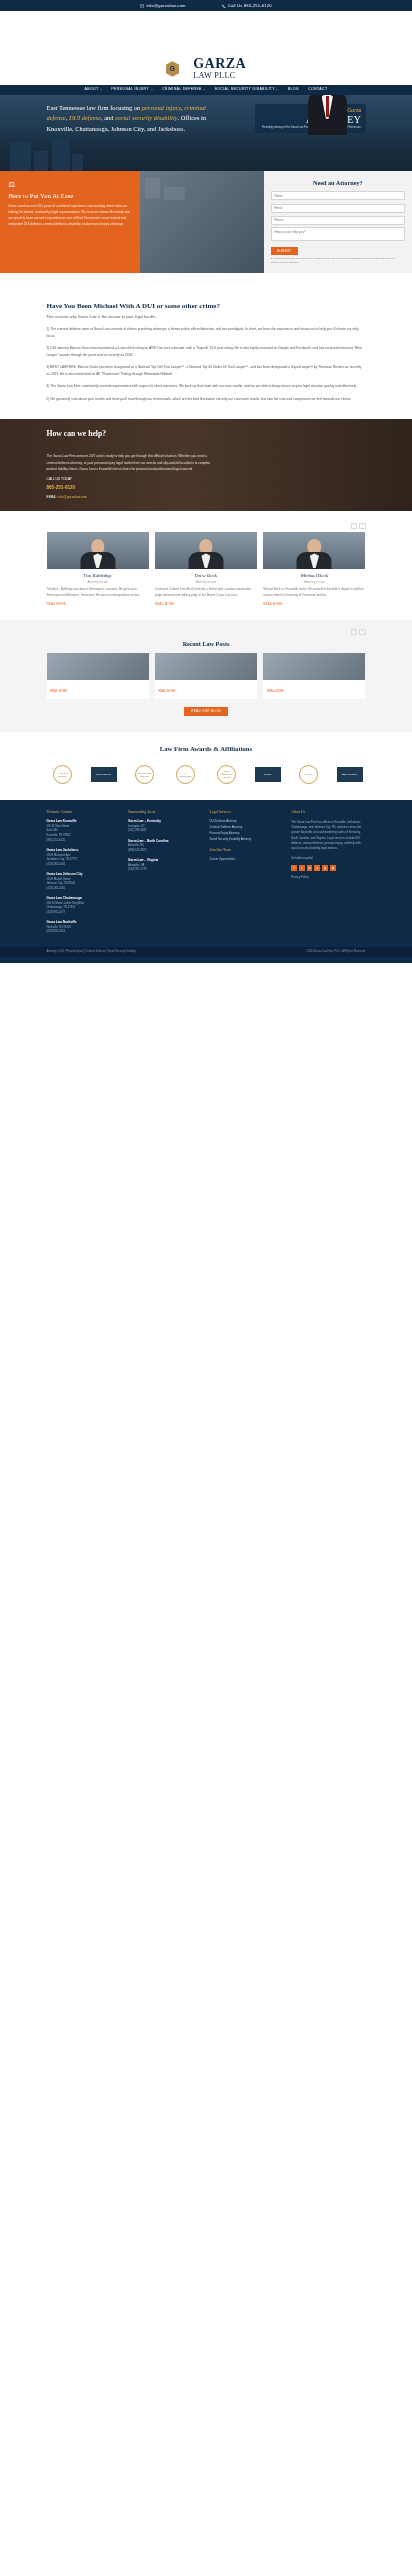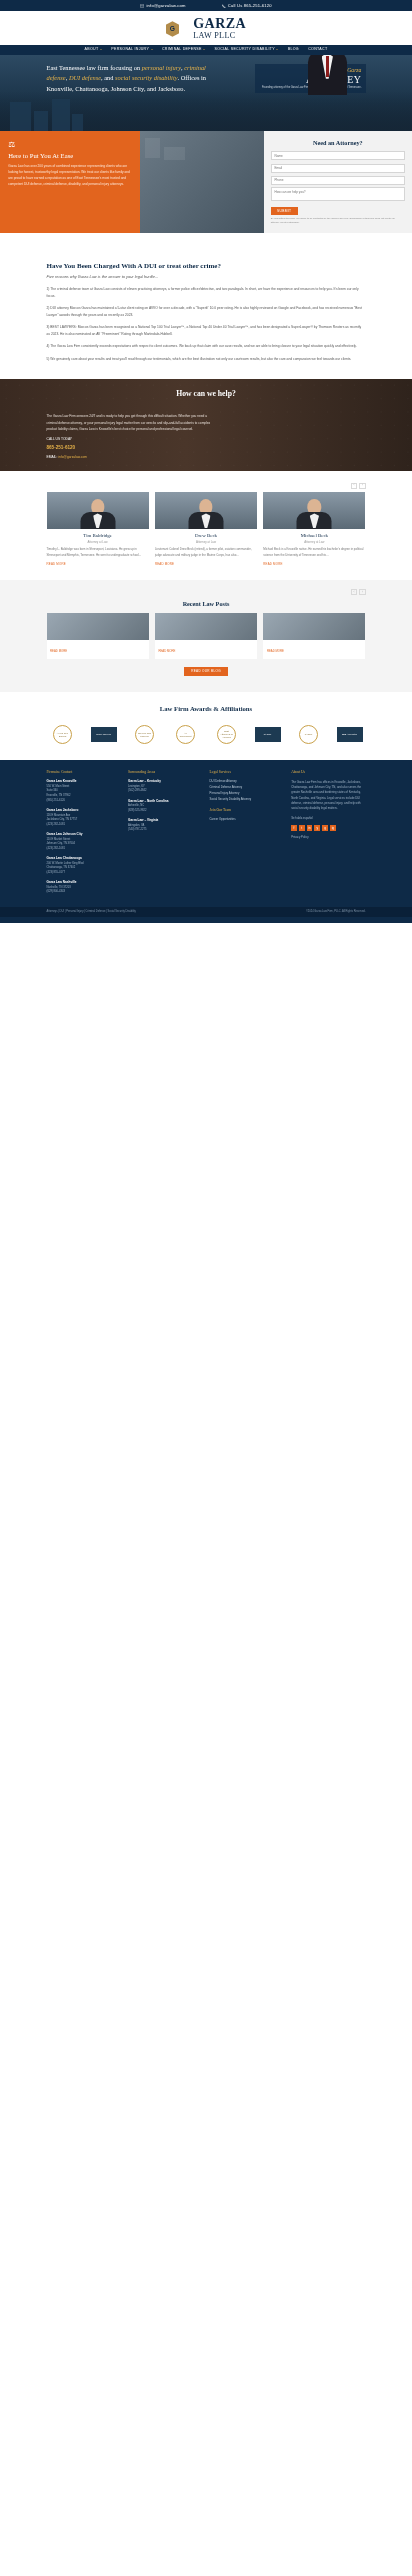--- a/index.html
+++ b/index.html
@@ -27,21 +27,21 @@
   }
   .topbar .tb-item { display: flex; align-items: center; gap: 2.1px; }
   .topbar svg { width: 4.1px; height: 4.1px; fill: #fff; }
 
   
   .header {
     background: #ffffff;
     padding: 6.2px 0 4.1px;
     text-align: center;
   }
-  .logo-wrap { display: inline-flex; align-items: center; gap: 14px; }
+  .logo-wrap { display: inline-flex; align-items: center; gap: 14px; margin-top: 40px; }
   .logo-mark {
     width: 13.4px; height: 15.5px;
     background: #b28c4b;
     clip-path: polygon(50% 0%, 100% 22%, 100% 78%, 50% 100%, 0% 78%, 0% 22%);
     display: flex; align-items: center; justify-content: center;
     color: #0e2a47; font-weight: bold; font-size: 6.7px;
   }
   .logo-text { text-align: left; }
   .logo-garza {
     font-family: "Liberation Serif", serif;
@@ -163,21 +163,21 @@
   .help {
     position: relative;
     background: linear-gradient(90deg,#3a2a21 0%,#4a362a 45%,#2f231c 100%);
     color: #fff; padding: 9.3px 0 11.3px;
     overflow: hidden;
   }
   .tufting { position: absolute; inset: 0; opacity: .28;
     background-image: radial-gradient(circle at 6.2px 6.2px, rgba(255,255,255,.14) 0.5px, transparent 1px);
     background-size: 13.4px 13.4px; }
   .help-inner { position: relative; width: 319px; margin: 0 auto; }
-  .help h2 { font-family: "Liberation Serif", serif; font-size: 7.7px; margin-bottom: 14px; text-align: center; }
+  .help h2 { font-family: "Liberation Serif", serif; font-size: 7.7px; margin-bottom: 14px; }
   .help p { font-size: 3.2px; line-height: 2; color: #e6ddd6; width: 170px; margin-bottom: 4.1px; }
   .help .calltxt { font-size: 3.3px; margin-bottom: 1.5px; }
   .help .phone { color: #e8b44a; font-size: 4.6px; font-weight: bold; }
   .help .email-line { font-size: 3.3px; margin-top: 3.1px; }
   .help .email-line a { color: #e8b44a; }
 
   
   .attorneys { padding: 11.3px 0 13.4px; text-align: center; }
   .attorneys h2 { font-family: "Liberation Serif", serif; font-size: 7.2px; color: #0e2a47; margin-bottom: 7.2px; }
   .att-grid { width: 319px; margin: 0 auto; display: flex; gap: 6.2px; }
@@ -338,21 +338,21 @@
     <input placeholder="Phone" style="">
     <textarea placeholder="How can we help you?" style=""></textarea>
     <button class="submit">SUBMIT</button>
     <div class="disclaimer">By submitting this form you agree to be contacted by the Garza Law Firm. Submission of this form does not create an attorney-client relationship.</div>
   </div>
 </section>
 
 <div class="spacer-lg"></div>
 
 <section class="content">
-  <h2>Have You Been Charged With A DUI or treat other crime?</h2>
+  <h2>Have You Been Michael With A DUI or some other crime?</h2>
   <div class="lede">Five reasons why Garza Law is the answer to your legal hurdle…</div>
   <p>1) The criminal defense team at Garza Law consists of eleven practicing attorneys, a former police officer/detective, and two paralegals. In short, we have the experience and resources to help you. It's been our only focus.</p>
   <p>2) DUI attorney Marcos Garza has maintained a 5-star client rating on AVVO for over a decade, with a "Superb" 10.0 peer rating. He is also highly reviewed on Google and Facebook, and has received numerous "Best Lawyer" awards through the years and as recently as 2023.</p>
   <p>3) BEST LAWYERS: Marcos Garza has been recognized as a National Top 100 Trial Lawyer™, a National Top 40 Under 40 Trial Lawyer™, and has been designated a SuperLawyer® by Thomson Reuters as recently as 2023. He is also nominated an AV "Preeminent" Rating through Martindale-Hubbell.</p>
   <p>4) The Garza Law Firm consistently exceeds expectations with respect to client outcomes. We back up that claim with our case results, and we are able to bring closure to your legal situation quickly and effectively.</p>
   <p>5) We genuinely care about your results and treat you'll read through our testimonials, which are the best illustration not only our courtroom results, but also the care and compassion we feel towards our clients.</p>
 </section>
 
 <section class="help">
   <div class="tufting"></div>

